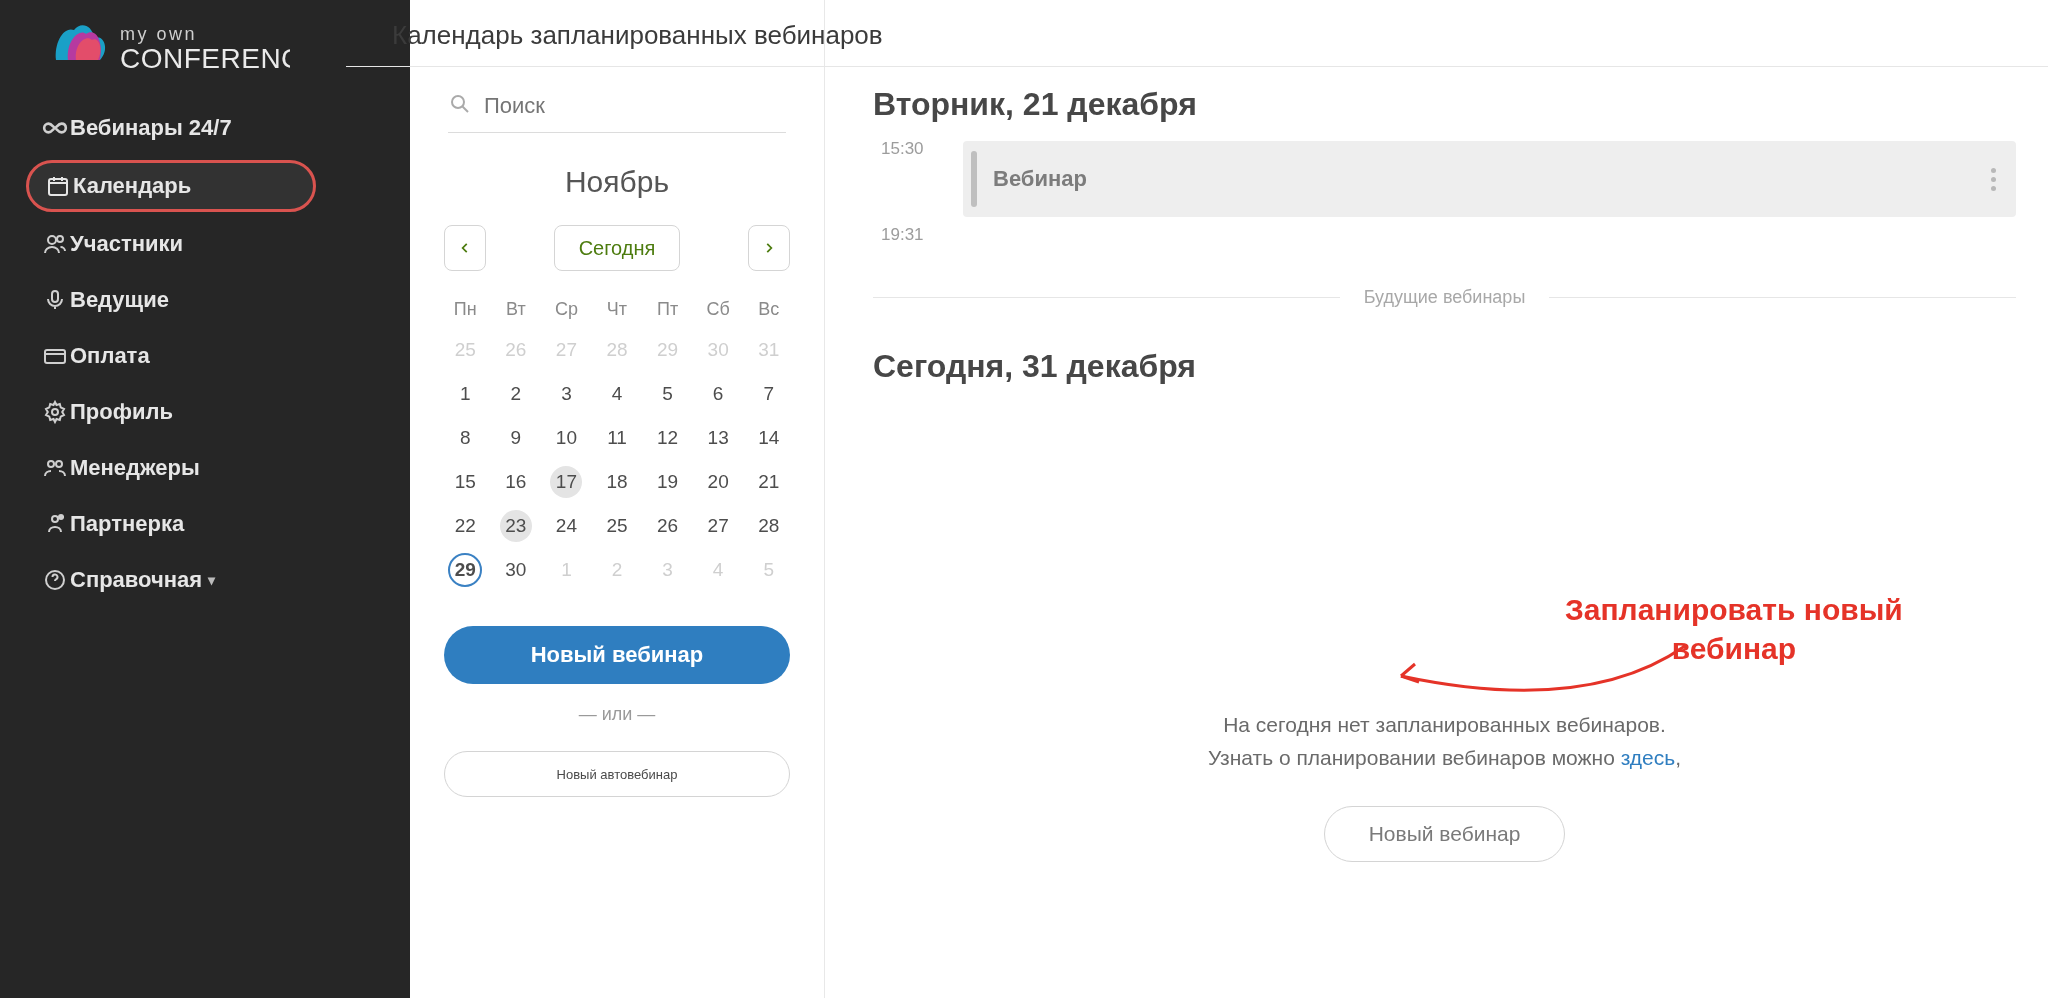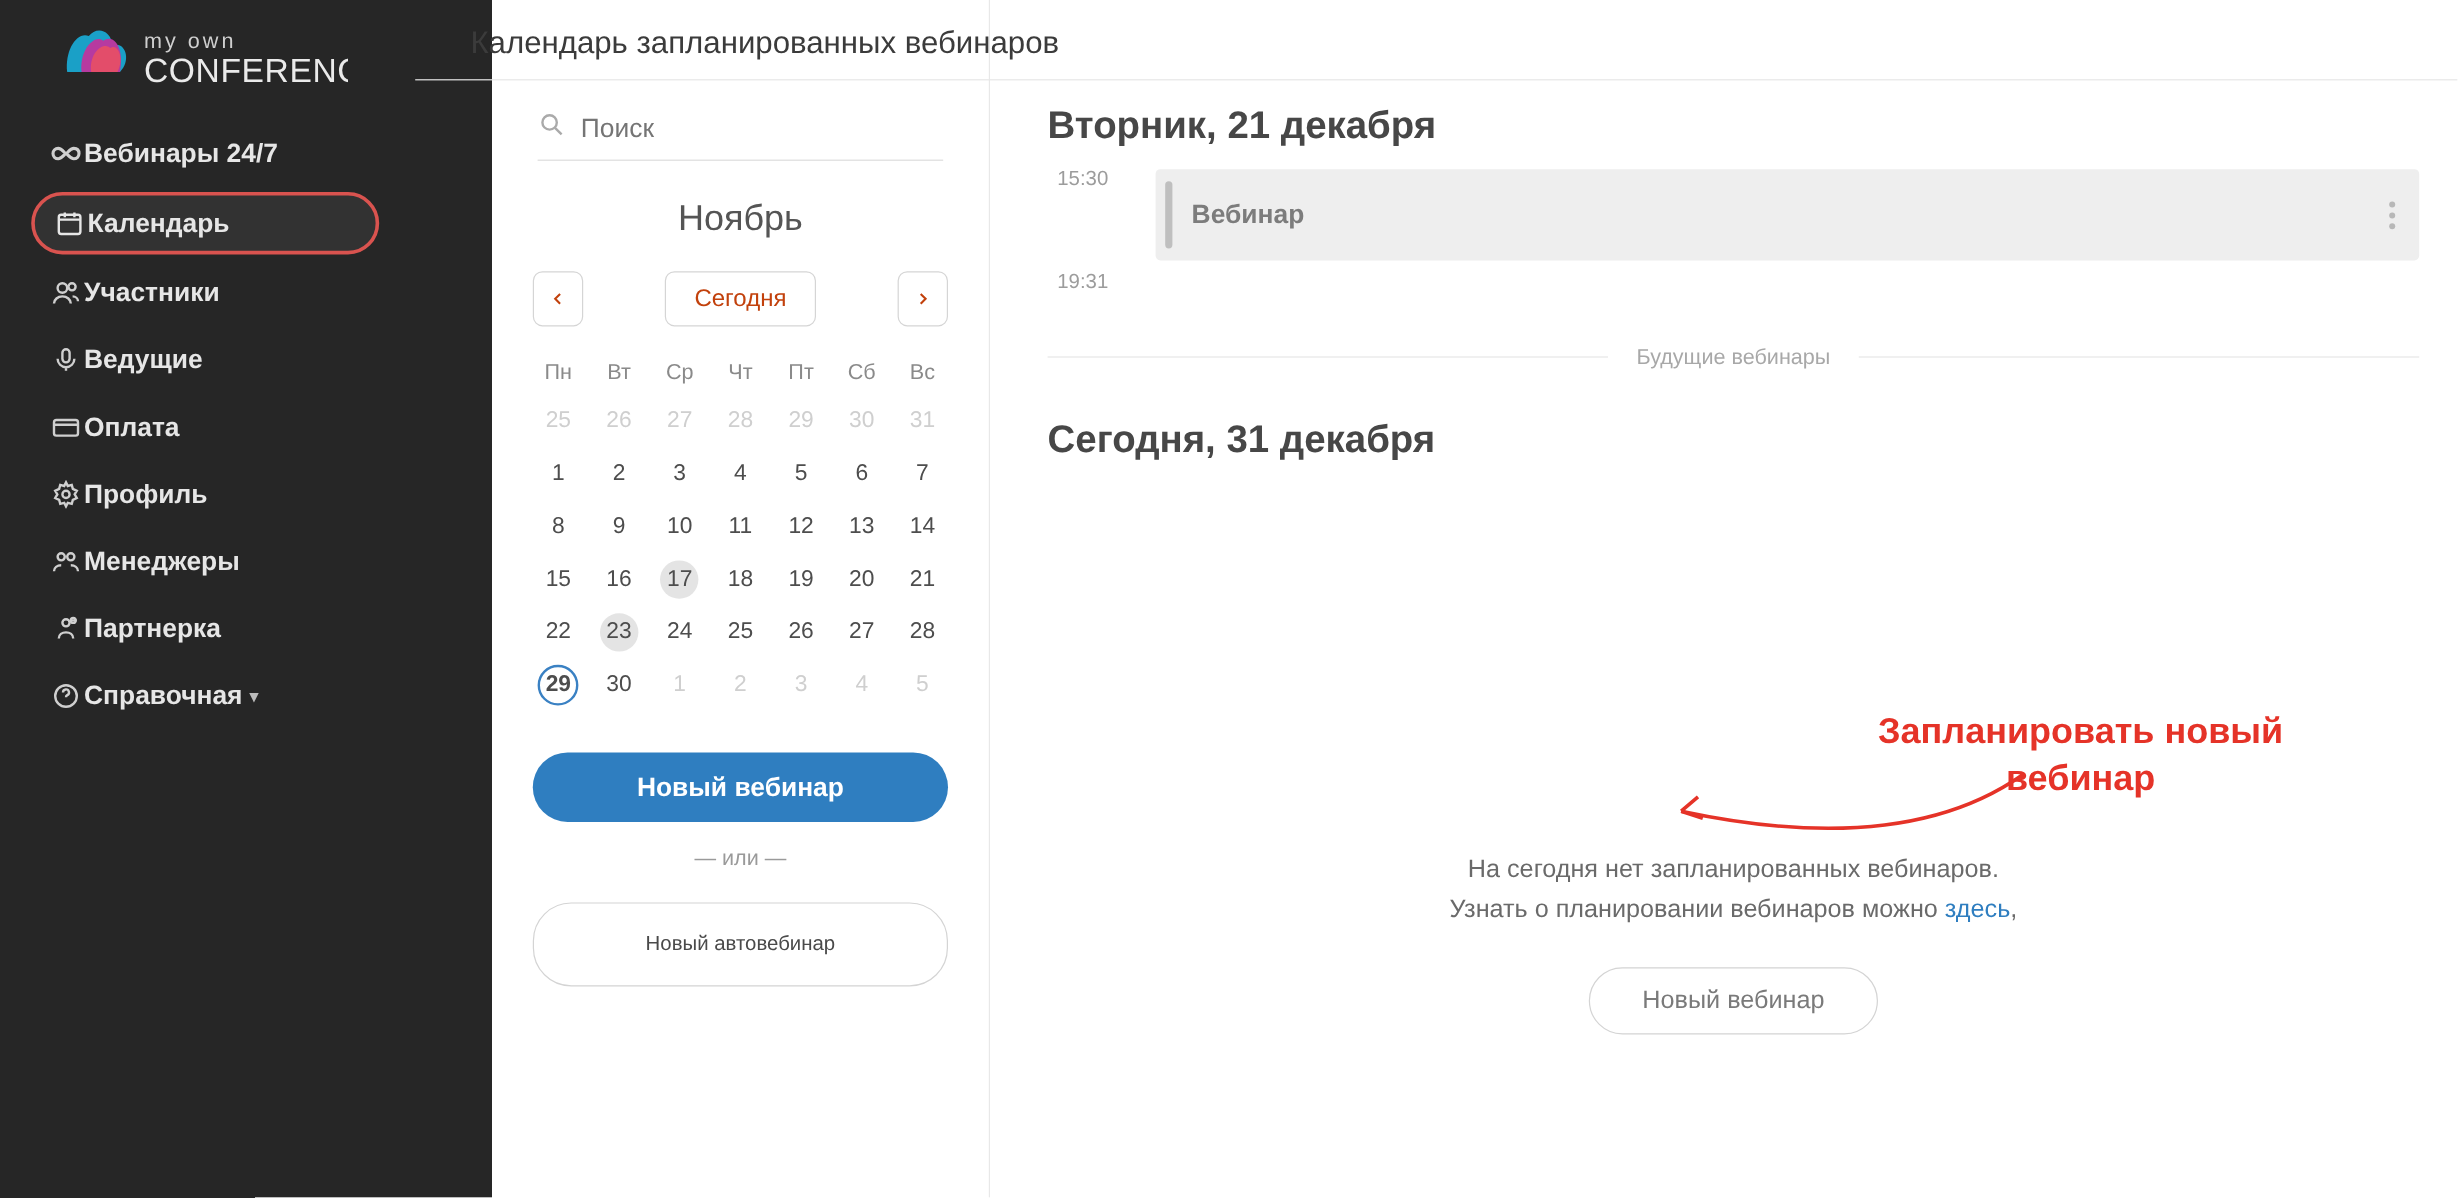--- a/index.html
+++ b/index.html
@@ -24,34 +24,34 @@
   .cal-panel { width: 415px; border-right: 1px solid #e8e8e8; display: flex; flex-direction: column; padding: 24px 28px 0 28px; }
   .header-title { position: absolute; left: 392px; top: 20px; font-size: 26px; color: #3b3b3b; font-weight: 500; }
   .header-rule { position: absolute; left: 346px; top: 66px; right: 0; height: 1px; background: #e6e6e6; }
 
   .search-row { display: flex; align-items: center; gap: 12px; border-bottom: 1px solid #dcdcdc; margin: 66px 10px 20px 10px; padding: 2px 0 12px 0; }
   .search-row input { border: none; outline: none; font-size: 22px; color: #888; background: transparent; width: 100%; }
 
   .month-label { text-align: center; font-size: 30px; color: #555; font-weight: 500; margin: 12px 0 26px 0; }
 
   .toolbar { display: flex; align-items: center; justify-content: space-between; margin: 0 6px 28px 6px; }
-  .tb-btn { width: 42px; height: 46px; border: 1px solid #d5d5d5; border-radius: 8px; background: #fff; display: flex; align-items: center; justify-content: center; color: #c2410c; font-size: 22px; cursor: pointer; }
+  .tb-btn { width: 42px; height: 46px; border: 1px solid #d5d5d5; border-radius: 8px; background: #fff; display: flex; align-items: center; justify-content: center; color: #4d7c0f; font-size: 22px; cursor: pointer; }
   .tb-today { padding: 0 24px; width: auto; font-size: 20px; }
 
   .weekdays, .week { display: grid; grid-template-columns: repeat(7, 1fr); text-align: center; }
   .weekdays { color: #8a8a8a; font-size: 18px; margin: 0 2px 12px 2px; }
   .weeks { display: flex; flex-direction: column; gap: 8px; margin: 0 2px; }
   .day { height: 36px; display: flex; align-items: center; justify-content: center; font-size: 19px; color: #4d4d4d; cursor: pointer; }
   .day.other { color: #cfcfcf; }
   .day.marked { background: #e4e4e4; border-radius: 50%; width: 32px; height: 32px; margin: auto; }
   .day.today { border: 2px solid #3a81c3; border-radius: 50%; width: 34px; height: 34px; margin: auto; font-weight: 600; }
 
   .new-webinar-btn { margin: 38px 6px 0 6px; background: #2f7ec0; color: #fff; border: none; border-radius: 32px; height: 58px; font-size: 22px; font-weight: 600; cursor: pointer; }
   .or-sep { text-align: center; color: #9a9a9a; font-size: 18px; margin: 20px 0; }
-  .new-auto-btn { margin: 6px 6px 0 6px; background: #fff; color: #4a4a4a; border: 1px solid #d4d4d4; border-radius: 32px; height: 70px; font-size: 17px; cursor: pointer; }
+  .new-auto-btn { margin: 6px 6px 0 6px; background: #fff; color: #4a4a4a; border: 1px solid #d4d4d4; border-radius: 32px; height: 46px; font-size: 13px; cursor: pointer; }
 
   
   .main { flex: 1; position: relative; padding: 86px 32px 0 48px; }
   .day-heading { font-size: 32px; color: #474747; font-weight: 700; margin-bottom: 18px; }
 
   .event-block { position: relative; margin-left: 90px; }
   .time-label { position: absolute; left: -82px; font-size: 17px; color: #9c9c9c; }
   .time-start { top: -2px; }
   .time-end { top: 84px; }
   .event-card { background: #eeeeee; border-radius: 4px; height: 76px; display: flex; align-items: center; padding-left: 30px; position: relative; }

